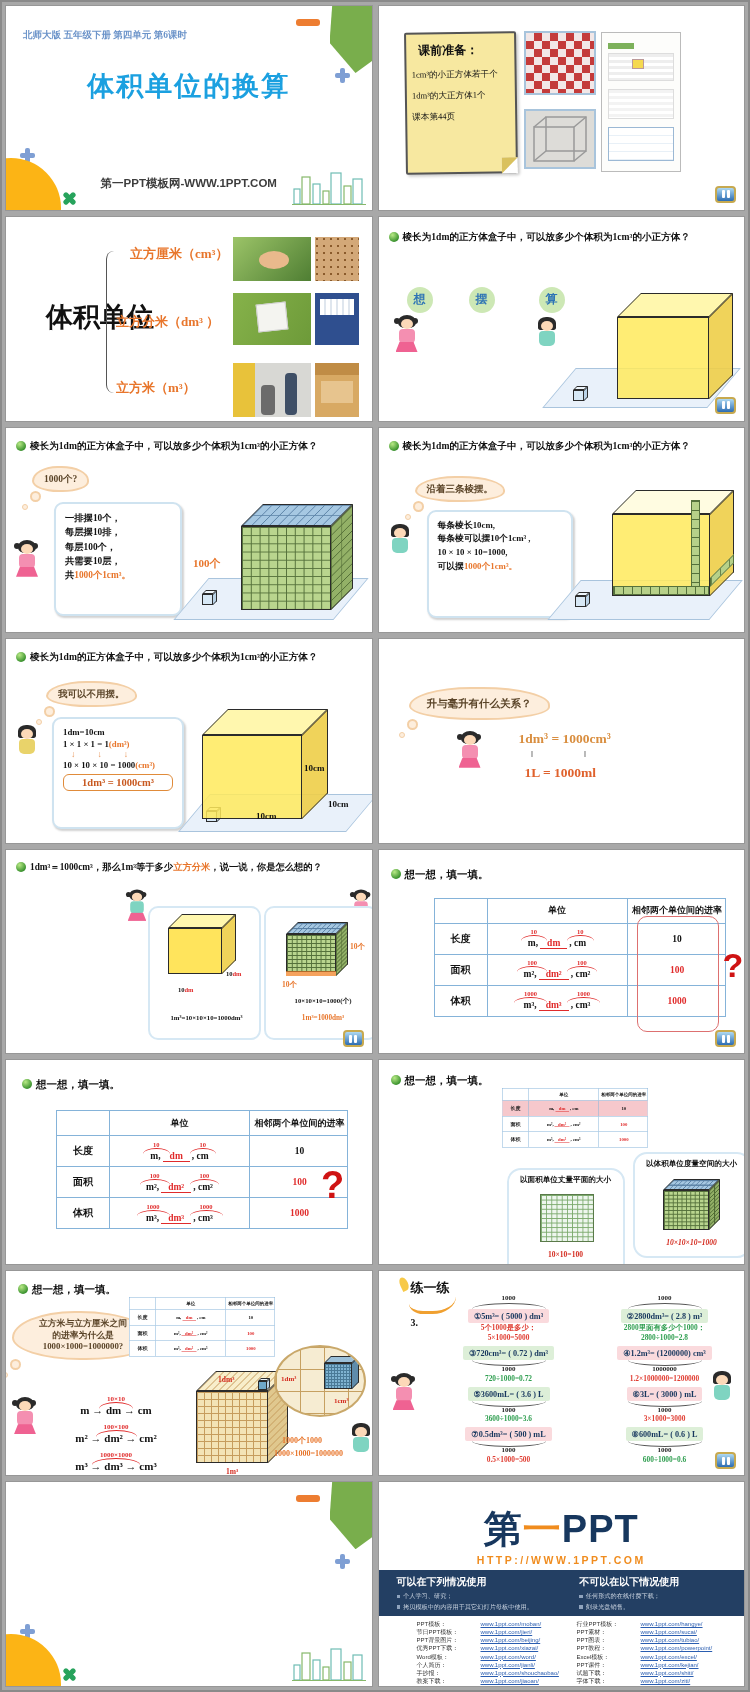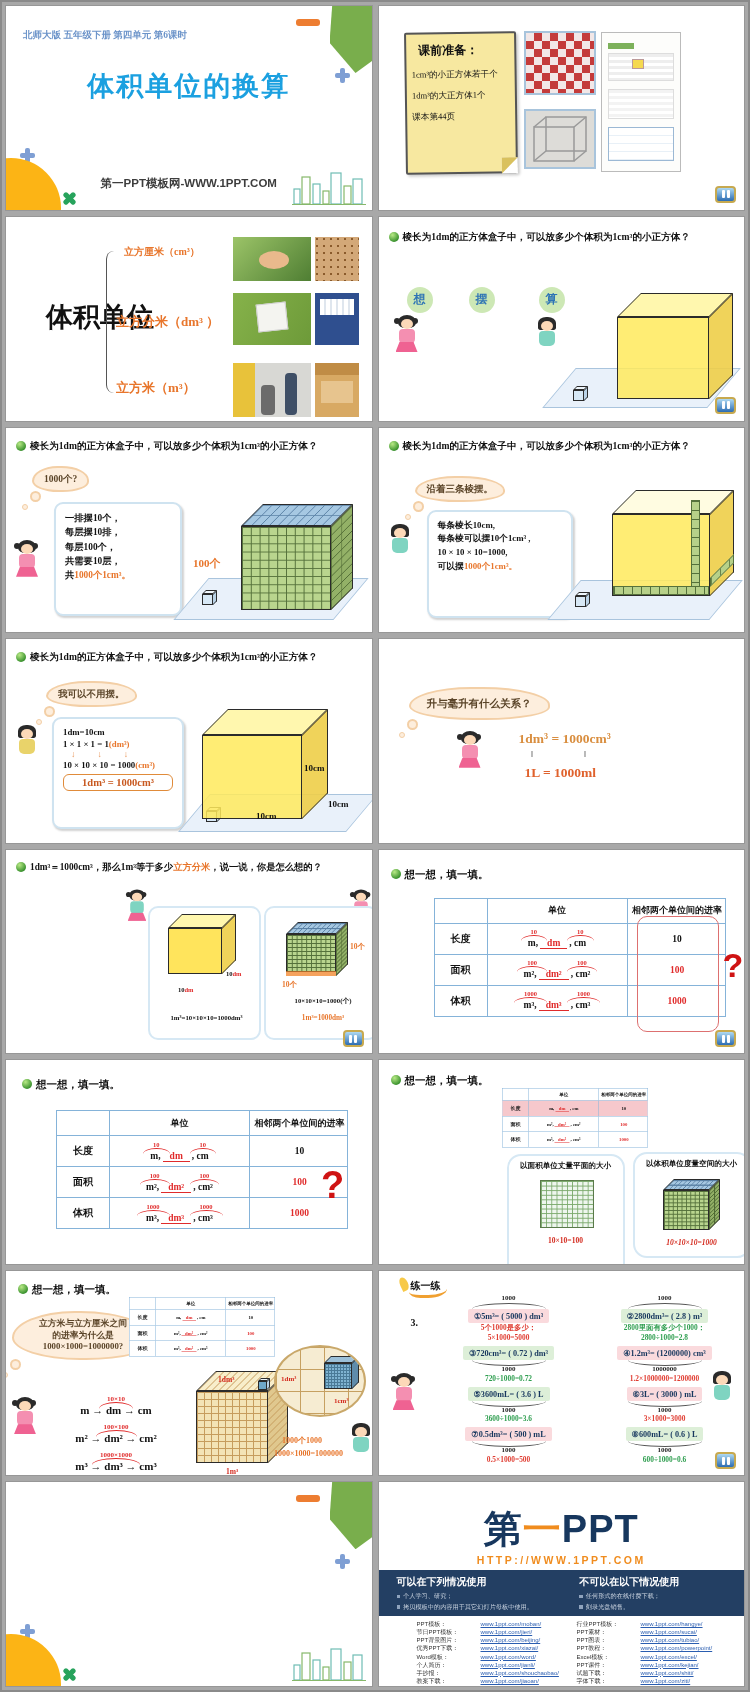--- a/index.html
+++ b/index.html
@@ -113,22 +113,22 @@
 
 .xcol{position:absolute;display:flex;flex-direction:column;gap:3px;}
 .xitem{display:flex;flex-direction:column;align-items:center;}
 .pill{display:inline-block;padding:2px 6px;font-weight:bold;color:#17375e;font-size:8.2px;border-radius:2px;white-space:nowrap;}
 .pill.pink{background:#fadadd;} .pill.green{background:#ddefd8;}
 .xarc{text-align:center;font-size:7px;line-height:1.1;color:#222;font-weight:bold;}
 .cu{width:74px;height:6px;border-top:1.2px solid #555;border-radius:50%/100% 100% 0 0;margin:0 auto;}
 .cd{width:74px;height:6px;border-bottom:1.2px solid #555;border-radius:0 0 50% 50%/0 0 100% 100%;margin:0 auto;}
 .exp{font-size:7.4px;font-weight:bold;line-height:1.35;}
 .exp.red{color:#e03c31;} .exp.green{color:#2e9e4f;}
-.heading{position:absolute;font-weight:bold;font-size:10px;font-family:"Liberation Sans",sans-serif;
-  border-bottom:3px solid #f0a030;border-radius:0 0 50% 30%;padding:0 6px 2px 2px;}
+.heading{position:absolute;font-weight:bold;font-size:13px;font-family:"Liberation Sans",sans-serif;
+  border-bottom:3px solid #f0a030;border-radius:0 0 50% 30%;padding:0 6px 14px 2px;}
 .heading::before{content:"";position:absolute;left:-9px;top:-2px;width:8px;height:14px;background:#f7c948;
   border-radius:50% 50% 50% 0;transform:rotate(-25deg);}
 
 
 .ph{position:absolute;border:2px solid #a8c4dc;}
 .checker{background:repeating-conic-gradient(#c43b3b 0 25%,#f2e7e7 0 50%);background-size:16px 16px;}
 .pagebox{position:absolute;border:1px solid #bbb;background:#fdfdfb;}
 .stick{position:absolute;background:#f7e8a0;border:2px solid #555;border-radius:2px;transform:rotate(-.8deg);
   box-shadow:2px 2px 3px rgba(0,0,0,.2);}
 .stick::after{content:"";position:absolute;right:-2px;bottom:-2px;width:0;height:0;
@@ -222,21 +222,21 @@
   </div>
   <span class="book" style="right:8px;bottom:7px;">
         <i></i>
         <i></i>
       </span>
 </section>
 
 <section class="slide">
   <div style="position:absolute;left:-4px;top:82px;font-size:27px;font-weight:bold;margin-left:44px;">体积单位</div>
   <i style="position:absolute;left:100px;top:34px;width:10px;height:142px;border-left:1.6px solid #555;border-radius:8px 0 0 8px;"></i>
-  <div class="olabel" style="left:118px;top:28px;font-size:10px;">立方厘米（cm³）</div>
+  <div class="olabel" style="left:124px;top:28px;font-size:13px;">立方厘米（cm³）</div>
   <div class="olabel" style="left:110px;top:96px;font-size:13px;">立方分米（dm³ ）</div>
   <div class="olabel" style="left:110px;top:162px;font-size:13px;">立方米（m³）</div>
   <div class="ph" style="left:227px;top:20px;width:78px;height:44px;border:none;background:linear-gradient(135deg,#9cc468,#4f7e33);">
         <i style="position:absolute;left:26px;top:14px;width:30px;height:18px;background:#e9b98c;border-radius:50%;"></i>
       </div>
   <div class="ph" style="left:309px;top:20px;width:44px;height:44px;border:none;background:radial-gradient(circle at 30% 30%,#8a5a2b 16%,transparent 17%) 0 0/7px 7px,#d3a878;"></div>
   <div class="ph" style="left:227px;top:76px;width:78px;height:52px;border:none;background:linear-gradient(120deg,#86b24a,#6d9a39);">
         <i style="position:absolute;left:24px;top:10px;width:30px;height:28px;background:#f4f4f0;border:1px solid #ccc;transform:rotate(-6deg);"></i>
       </div>
   <div class="ph" style="left:309px;top:76px;width:44px;height:52px;border:none;background:#2f4f8f;">
@@ -592,21 +592,21 @@
           </div>
       <div class="tr">
             <div class="rn">体积</div>
         <div>
               <div class="units"><span>m³,</span><span class="blank">dm³</span><span>, cm³</span></div>
             </div>
         <div class="rv red">1000</div>
           </div>
     </div>
   </div>
-  <div class="card" style="left:128px;top:94px;width:118px;height:136px;border-radius:14px;">
+  <div class="card" style="left:128px;top:108px;width:118px;height:136px;border-radius:14px;">
     <div style="text-align:center;font-weight:bold;font-size:7.6px;padding-top:5px;">以面积单位丈量平面的大小</div>
     <i class="gridsq" style="left:31px;top:24px;width:54px;height:48px;"></i>
     <div class="rlab" style="left:0;top:80px;width:100%;text-align:center;">10×10=100</div>
   </div>
   <div class="card" style="left:254px;top:92px;width:118px;height:106px;border-radius:14px;">
     <div style="text-align:center;font-weight:bold;font-size:7.6px;padding-top:5px;">以体积单位度量空间的大小</div>
     <div class="cube thin" style="left:28px;top:36px;width:46px;height:40px;">
           <i class="ct gt" style="height:11px;"></i>
           <i class="cs gs" style="width:11px;"></i>
           <i class="cf gf"></i>

